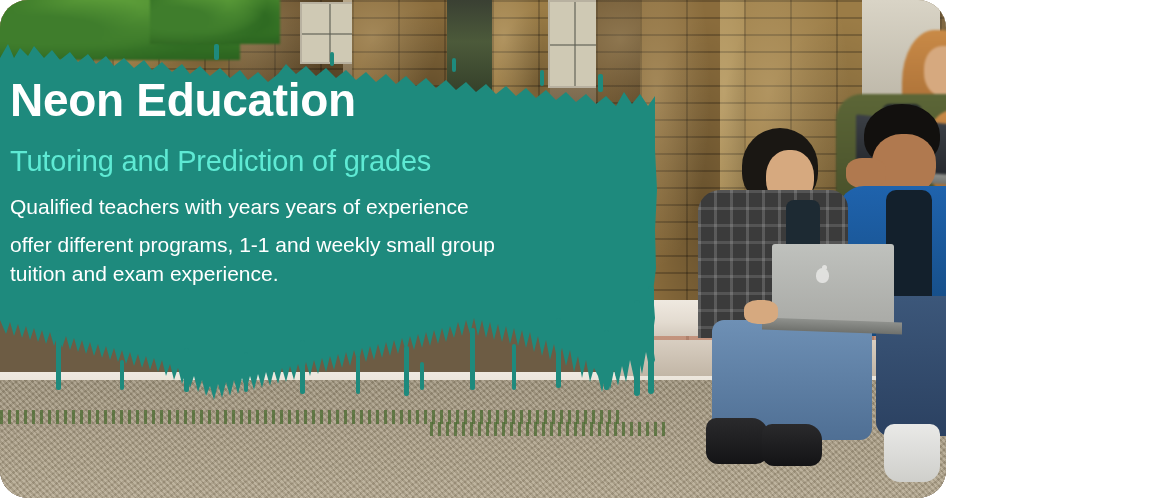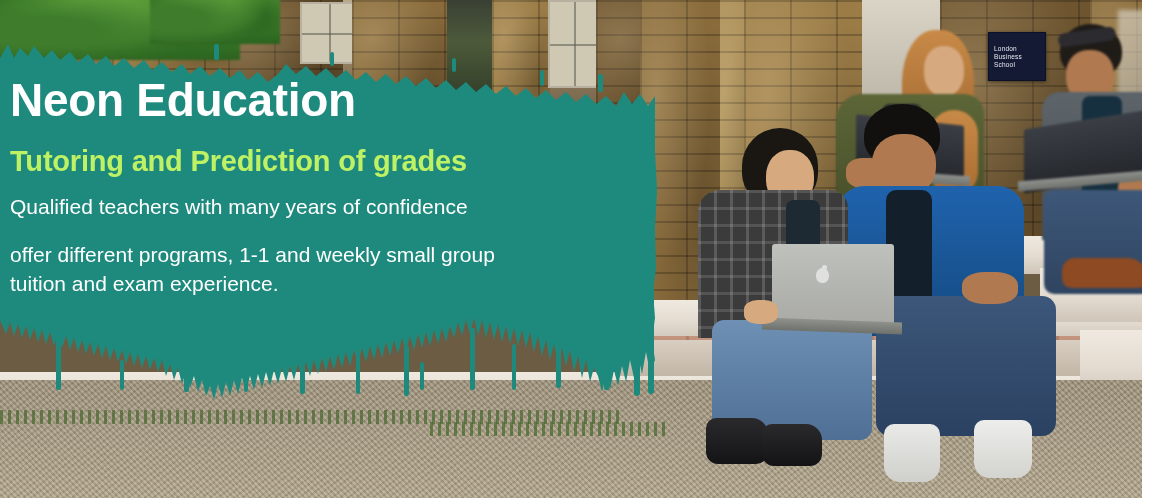--- a/index.html
+++ b/index.html
@@ -1,22 +1,23 @@
 <!DOCTYPE html>
 <html><head>
 <meta charset="utf-8">
 <style>
   html,body{margin:0;padding:0;background:#fff;}
   body{font-family:"Liberation Sans", sans-serif;}
 
   #hero{
     position:relative;
-    width:1142px;height:498px;
+    width:946px;height:498px;
     overflow:hidden;
     background:#6b5f4a;
+    border-radius:28px;
   }
 
   
   .photo{position:absolute;inset:0;overflow:hidden;}
 
   
   .bg-base{
     position:absolute;inset:0;
     background:
       linear-gradient(180deg,#b9a98c 0%,#a89777 6%,#8d7a5c 14%,#7d6b50 20%,#6d5c44 26%,#6d5c44 100%);
@@ -143,21 +144,21 @@
 
   
   .copy{position:absolute;left:10px;top:74px;width:600px;}
   .headline{
     margin:0;
     font-size:46px;line-height:52px;font-weight:bold;color:#ffffff;
     letter-spacing:-.3px;
   }
   .subhead{
     margin:18px 0 0 0;
-    font-size:29px;line-height:34px;font-weight:bold;color:#bef264;
+    font-size:29px;line-height:34px;font-weight:normal;color:#5eead4;
     letter-spacing:-.2px;
   }
   .body{
     margin:14px 0 0 0;
     font-size:21px;line-height:29.5px;color:#ffffff;font-weight:400;
   }
 </style>
 </head>
 <body>
 
@@ -322,18 +323,18 @@
       <rect x="330" y="52" width="4" height="14" rx="2"></rect>
       <rect x="452" y="58" width="4" height="14" rx="2"></rect>
       <rect x="540" y="70" width="4" height="16" rx="2"></rect>
       <rect x="598" y="74" width="5" height="18" rx="2"></rect>
     </g>
   </svg>
 
   <div class="copy">
     <h1 class="headline">Neon Education</h1>
     <h2 class="subhead">Tutoring and Prediction of grades</h2>
-    <p class="body">Qualified teachers with many years of confidence</p>
-    <p class="body" style="margin-top:18px;">offer different programs, 1-1 and weekly small group</p>
+    <p class="body">Qualified teachers with years years of experience</p>
+    <p class="body" style="margin-top:8px;">offer different programs, 1-1 and weekly small group</p>
     <p class="body" style="margin-top:0;">tuition and exam experience.</p>
   </div>
 
 </div>
 
 </body></html>

